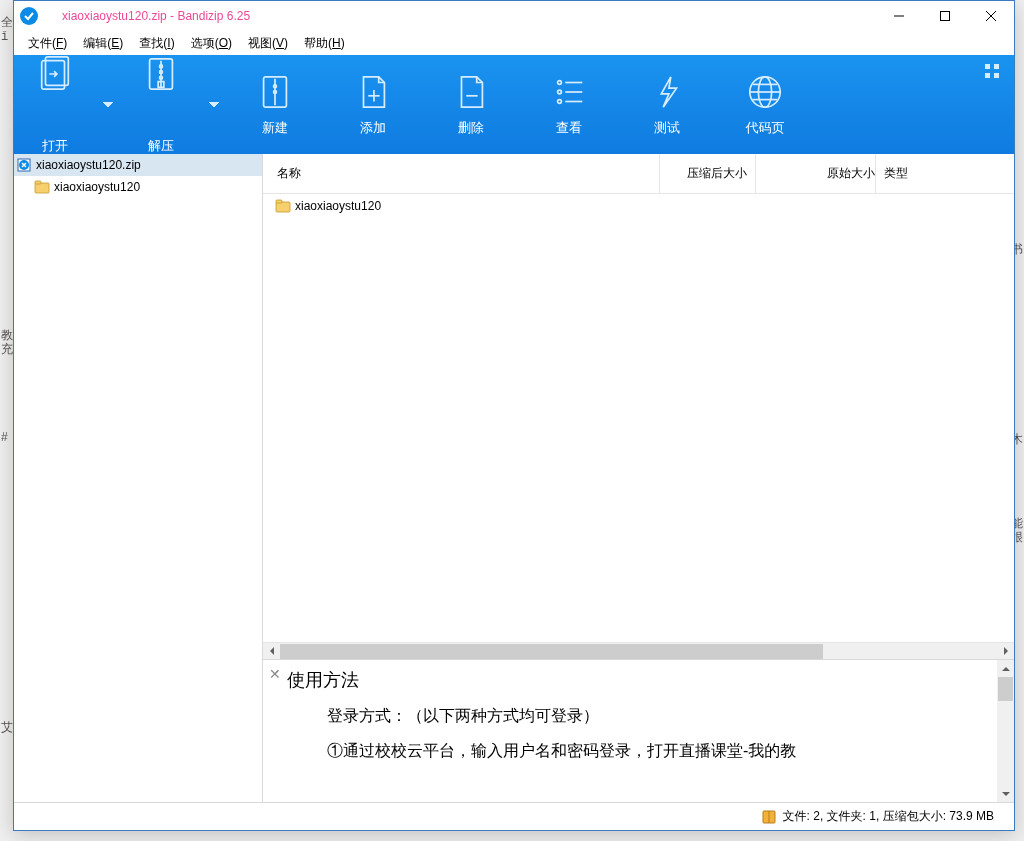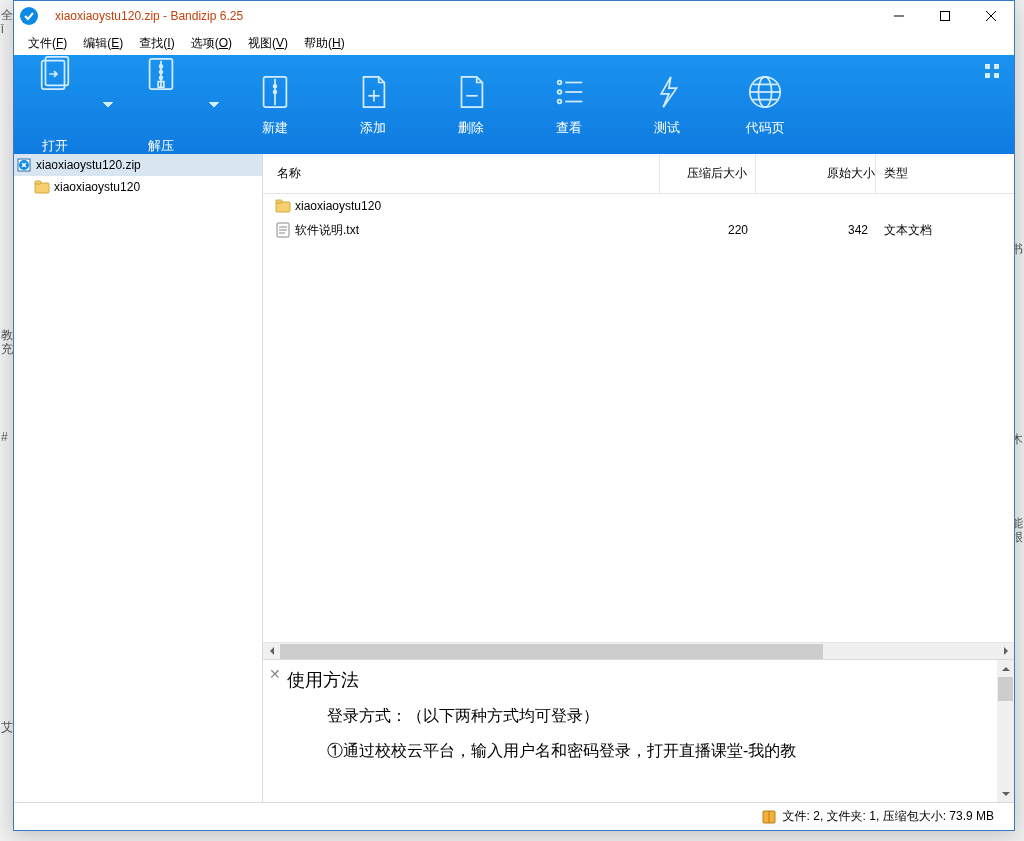--- a/index.html
+++ b/index.html
@@ -6,21 +6,21 @@
   html, body { height: 100%; background: #e4e4e4; }
   .desktop { width: 1024px; height: 841px; position: relative; background: #f0f0f0; overflow: hidden; }
   .window {
     position: absolute; left: 13px; top: 0; width: 1002px; height: 831px;
     background: #fff; border: 1px solid #3a7ac0; display: flex; flex-direction: column;
     box-shadow: 0 4px 20px rgba(0,0,0,0.2);
   }
   
   .titlebar { height: 30px; background: #fff; display: flex; align-items: center; padding-left: 6px; }
   .titlebar .app-icon { width: 18px; height: 18px; border-radius: 50%; background: #0b8ae6; display: flex; align-items: center; justify-content: center; color: #fff; font-size: 12px; font-weight: bold; }
-  .titlebar .title { margin-left: 17px; font-size: 12px; color: #c2410c; }
+  .titlebar .title { margin-left: 24px; font-size: 12px; color: #ec4899; }
   .titlebar .spacer { flex: 1; }
   .titlebar .wbtn { width: 46px; height: 30px; display: flex; align-items: center; justify-content: center; color: #000; font-size: 13px; }
   .titlebar .wbtn svg { stroke: #000; stroke-width: 1; fill: none; }
   
   .menubar { height: 24px; display: flex; align-items: center; padding: 0 6px; font-size: 12px; color: #000; }
   .menubar .mitem { padding: 2px 8px; }
   .menubar .mitem .ul { text-decoration: underline; }
   
   .toolbar {
     height: 99px; background: linear-gradient(to bottom, #1a93f0, #0f7be0);
@@ -87,21 +87,21 @@
   
   svg.folder-ico rect { fill: #f7cf6d; stroke:#c79a2e; stroke-width:0.8;}
   svg.zip-ico circle { fill:#0b8ae6; }
   svg.txt-ico rect { fill:#fff; stroke:#888; }
   svg.txt-ico line { stroke:#888; stroke-width:1;}
 </style>
 </head>
 <body>
 
 <div class="desktop">
-  <div class="desk-left-text" style="top:8px;">全ǐ</div>
+  <div class="desk-left-text" style="top:16px;font-family:Liberation Mono, monospace;">全ǐ</div>
   <div class="desk-left-text" style="top:328px;">教充</div>
   <div class="desk-left-text" style="top:430px;">#</div>
   <div class="desk-left-text" style="top:720px;">艾</div>
   <div class="desk-right-text" style="top:242px;">书</div>
   <div class="desk-right-text" style="top:432px;">木</div>
   <div class="desk-right-text" style="top:516px;">能很</div>
 
   <div class="window">
 
     <div class="titlebar">
@@ -285,34 +285,20 @@
             <span class="ficon">
               <svg class="folder-ico" width="16" height="16" viewBox="0 0 16 16">
                   <rect x="1" y="4" width="14" height="10" rx="1"></rect>
                   <rect x="1" y="2" width="6" height="3" rx="1"></rect>
                 </svg>
             </span>
             <span class="fname">xiaoxiaoystu120</span>
             <span class="fcomp"></span>
             <span class="forig"></span>
             <span class="ftype"></span>
-          </div>
-          <div class="list-row">
-            <span class="ficon">
-              <svg class="txt-ico" width="16" height="16" viewBox="0 0 16 16">
-                  <rect x="2" y="1" width="12" height="14" rx="1"></rect>
-                  <line x1="4" y1="5" x2="12" y2="5"></line>
-                  <line x1="4" y1="8" x2="12" y2="8"></line>
-                  <line x1="4" y1="11" x2="10" y2="11"></line>
-                </svg>
-            </span>
-            <span class="fname">软件说明.txt</span>
-            <span class="fcomp">220</span>
-            <span class="forig">342</span>
-            <span class="ftype">文本文档</span>
           </div>
         </div>
         <div class="hscroll">
           <div class="harrow">
             <svg width="8" height="8" viewBox="0 0 8 8">
                 <path d="M6 0 L2 4 L6 8 Z" fill="#606060"></path>
               </svg>
           </div>
           <div class="htrack">
             <div class="hthumb"></div>

